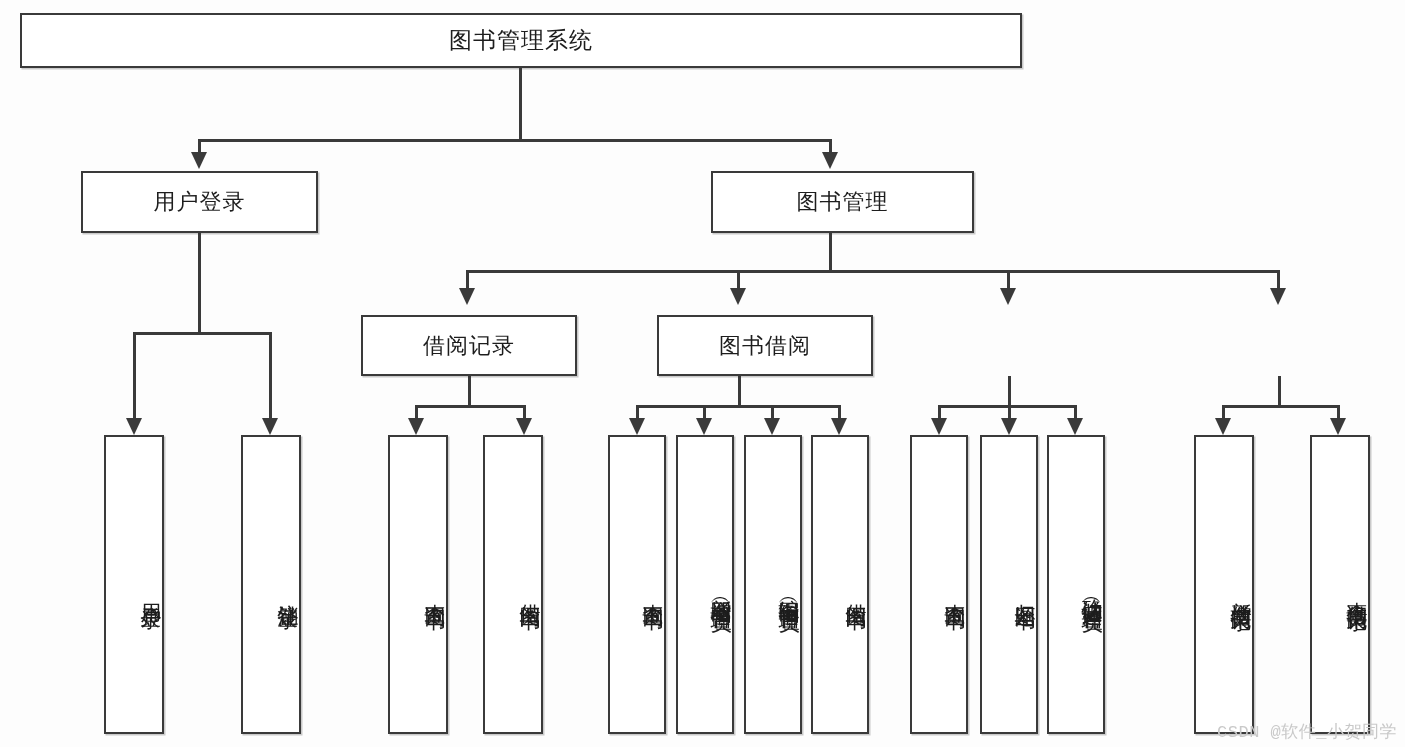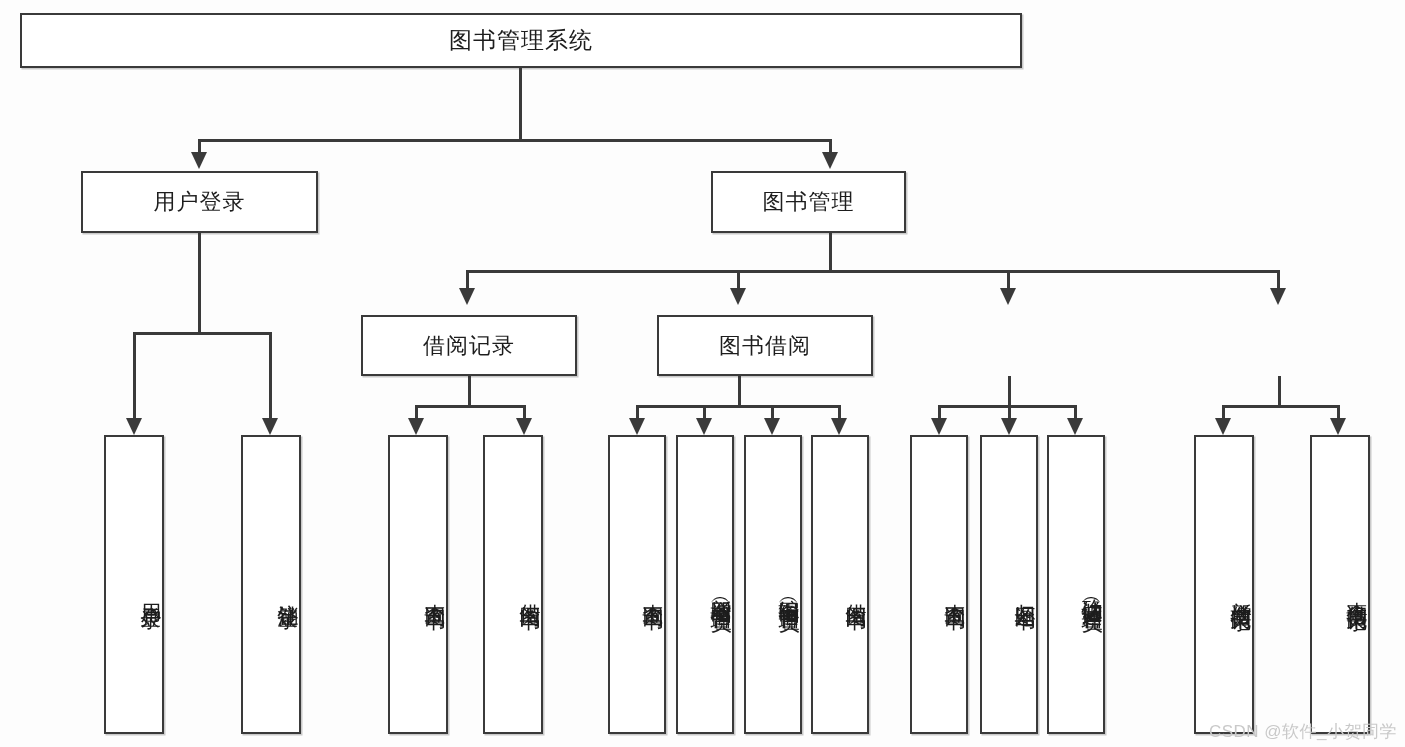--- a/index.html
+++ b/index.html
@@ -72,20 +72,21 @@
   
   #watermark {
     position: absolute;
     right: 8px;
     bottom: 4px;
     font-size: 17px;
     color: #c9c9c9;
     letter-spacing: 0.5px;
     white-space: nowrap;
     pointer-events: none;
+    font-family: Liberation Mono, monospace;
   }
 </style>
 </head>
 <body>
 
 <div id="canvas">
 
   <div class="node h root" style="left:20px; top:13px; width:1002px; height:55px;font-family:Liberation Mono, monospace;">
     <span>图书管理系统</span>
   </div>
@@ -95,21 +96,21 @@
   <div class="ln h" style="left:198px; top:139px; width:634px; height:3px;"></div>
 
   <div class="ln v" style="left:198px; top:139px; width:3px; height:16px;"></div>
   <div class="arrow" style="left:191px; top:152px;"></div>
   <div class="ln v" style="left:829px; top:139px; width:3px; height:16px;"></div>
   <div class="arrow" style="left:822px; top:152px;"></div>
 
   <div class="node h" style="left:81px; top:171px; width:237px; height:62px;">
     <span>用户登录</span>
   </div>
-  <div class="node h" style="left:711px; top:171px; width:195px; height:62px;">
+  <div class="node h" style="left:711px; top:171px; width:263px; height:62px;">
     <span>图书管理</span>
   </div>
 
   <div class="ln v" style="left:198px; top:233px; width:3px; height:101px;"></div>
   <div class="ln h" style="left:133px; top:332px; width:139px; height:3px;"></div>
   <div class="ln v" style="left:133px; top:332px; width:3px; height:89px;"></div>
   <div class="arrow" style="left:126px; top:418px;"></div>
   <div class="ln v" style="left:269px; top:332px; width:3px; height:89px;"></div>
   <div class="arrow" style="left:262px; top:418px;"></div>
 

